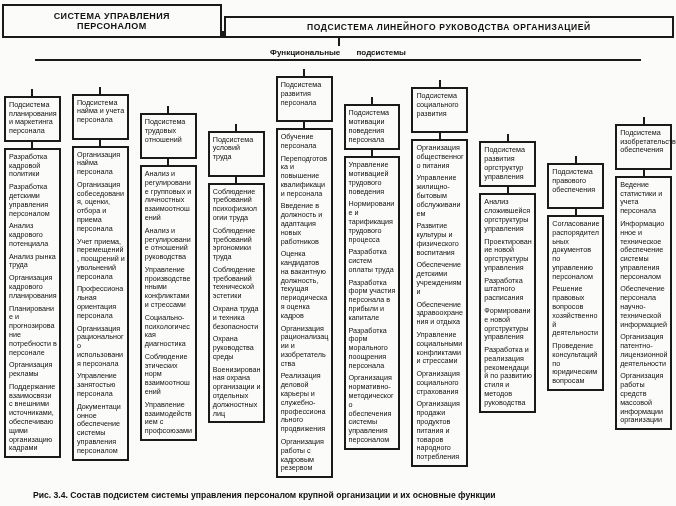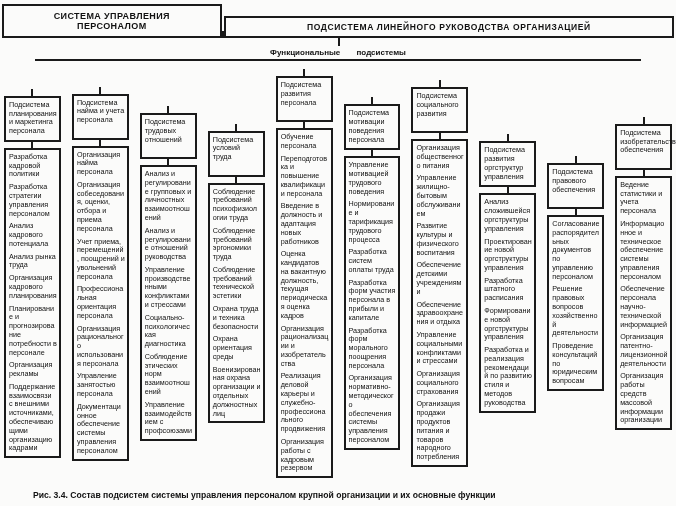--- a/index.html
+++ b/index.html
@@ -92,21 +92,21 @@
 
   <div class="hline"></div>
 
   <div class="columns-row">
   <div class="column">
     <div class="stub"></div>
     <div class="box header-box">Подсистема планирования и маркетинга персонала</div>
     <div class="stub2"></div>
     <div class="box content-box">
           <div class="item">Разработка кадровой политики</div>
-          <div class="item">Разработка стратегии управления персоналом</div>
+          <div class="item">Разработка детскими управления персоналом</div>
           <div class="item">Анализ кадрового потенциала</div>
           <div class="item">Анализ рынка труда</div>
           <div class="item">Организация кадрового планирования</div>
           <div class="item">Планирование и прогнозирование потребности в персонале</div>
           <div class="item">Организация рекламы</div>
           <div class="item">Поддержание взаимосвязи с внешними источниками, обеспечивающими организацию кадрами</div>
         </div>
   </div>
 
   <div class="column">
@@ -140,21 +140,21 @@
 
   <div class="column">
     <div class="stub"></div>
     <div class="box header-box">Подсистема условий труда</div>
     <div class="stub2"></div>
     <div class="box content-box">
           <div class="item">Соблюдение требований психофизиологии труда</div>
           <div class="item">Соблюдение требований эргономики труда</div>
           <div class="item">Соблюдение требований технической эстетики</div>
           <div class="item">Охрана труда и техника безопасности</div>
-          <div class="item">Охрана ориентация среды</div>
+          <div class="item">Охрана руководства среды</div>
           <div class="item">Военизированная охрана организации и отдельных должностных лиц</div>
         </div>
   </div>
 
   <div class="column">
     <div class="stub"></div>
     <div class="box header-box">Подсистема развития персонала</div>
     <div class="stub2"></div>
     <div class="box content-box">
           <div class="item">Обучение персонала</div>

